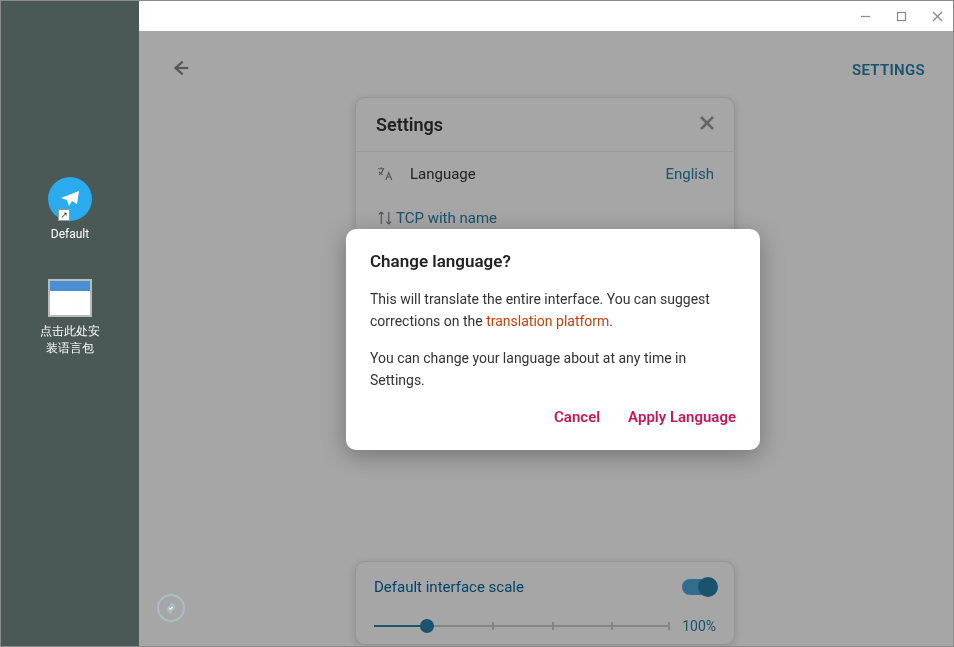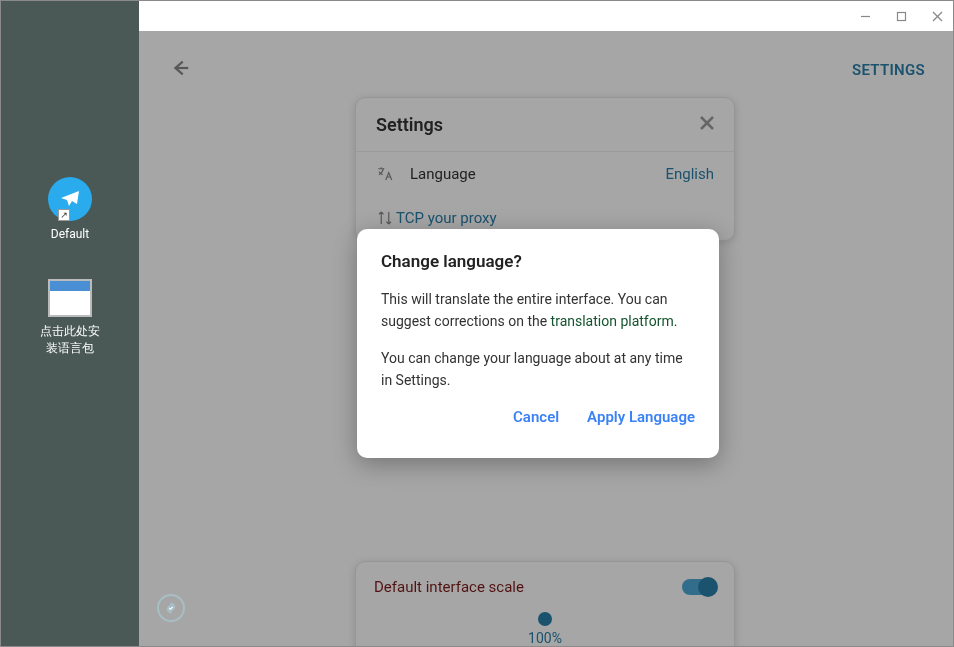--- a/index.html
+++ b/index.html
@@ -28,37 +28,37 @@
     .settings-title { font-size: 18px; font-weight: 600; color: #333; }
     .close-x { color: #9c9c9c; }
     .close-x svg { width: 14px; height: 14px; stroke: #9c9c9c; stroke-width: 2.5; }
     .row { display: flex; align-items: flex-end; padding: 13px 20px; }
     .row-icon { width: 20px; display: flex; align-items: center; }
     .row-icon svg { width: 18px; height: 18px; stroke: #888; fill: none; stroke-width: 1.6; }
     .row-label { flex: 1; color: #333; font-size: 15px; margin-left: 14px; }
     .row-value { color: #2a7fa8; font-size: 15px; }
     .scale-section { position: absolute; top: 530px; left: 216px; width: 380px; background: #fff; border-radius: 10px; box-shadow: 0 2px 8px rgba(0,0,0,0.15); border: 1px solid #e6e6e6; padding: 16px 18px 10px; }
     .scale-header { display: flex; justify-content: space-between; align-items: center; }
-    .scale-label { font-size: 15px; color: #7f1d1d; }
+    .scale-label { font-size: 15px; color: #0369a1; }
     .toggle { width: 34px; height: 16px; background: #4ea8d8; border-radius: 20px; position: relative; }
     .toggle-knob { position: absolute; right: -2px; top: -2px; width: 20px; height: 20px; background: #2a7fa8; border-radius: 50%; }
-    .slider-row { display: flex; align-items: center; margin-top: 22px; gap: 12px; flex-direction: column; }
+    .slider-row { display: flex; align-items: center; margin-top: 22px; gap: 12px; }
     .slider-track { flex: 1; height: 2px; background: #ccc; position: relative; }
     .slider-fill { position: absolute; left: 0; top: 0; height: 2px; width: 18%; background: #2a7fa8; }
     .slider-tick { position: absolute; width: 2px; height: 8px; top: -3px; background: #ccc; }
     .slider-handle { position: absolute; left: 18%; top: -6px; width: 14px; height: 14px; background: #2a7fa8; border-radius: 50%; margin-left: -7px; }
     .slider-pct { color: #2a7fa8; font-size: 14px; }
-    .dialog { position: absolute; top: 198px; left: 218px; width: 362px; background: #fff; border-radius: 10px; padding: 22px 24px 32px; box-shadow: 0 6px 24px rgba(0,0,0,0.3); }
+    .dialog { position: absolute; top: 198px; left: 207px; width: 414px; background: #fff; border-radius: 10px; padding: 22px 24px 24px; box-shadow: 0 6px 24px rgba(0,0,0,0.3); }
     .dialog-title { font-size: 17px; font-weight: 600; color: #222; margin-bottom: 18px; }
     .dialog-body { font-size: 14px; color: #333; line-height: 1.55; }
     .dialog-body p { margin-bottom: 16px; }
-    .dialog-body a { color: #14532d; text-decoration: none; }
+    .dialog-body a { color: #c2410c; text-decoration: none; }
     .dialog-body strong { font-weight: 700; }
     .dialog-actions { display: flex; justify-content: flex-end; gap: 28px; margin-top: 6px; }
-    .dialog-btn { color: #3b82f6; font-weight: 600; font-size: 15px; }
+    .dialog-btn { color: #be185d; font-weight: 600; font-size: 15px; }
     .badge-circle { position: absolute; bottom: 26px; left: 18px; width: 28px; height: 28px; border-radius: 50%; border: 2px solid #a8bec6; display: flex; align-items: center; justify-content: center; }
     .badge-circle svg { width: 14px; height: 14px; fill: #a8bec6; }
   </style>
 </head>
 <body>
 
 <div class="desktop-bg">
   <div class="desktop-icon telegram">
     <div class="tg-circle">
       <svg viewBox="0 0 24 24">
@@ -124,21 +124,21 @@
         </div>
         <div class="row-label">Language</div>
         <div class="row-value">English</div>
       </div>
       <div class="row">
         <div class="row-icon">
           <svg viewBox="0 0 24 24">
               <path d="M7 4v16M7 4l-3 3M7 4l3 3M17 20V4M17 20l-3-3M17 20l3-3"></path>
             </svg>
         </div>
-        <div class="row-value">TCP your proxy</div>
+        <div class="row-value">TCP with name</div>
       </div>
     </div>
 
     <div class="scale-section">
       <div class="scale-header">
         <div class="scale-label">Default interface scale</div>
         <div class="toggle">
           <div class="toggle-knob"></div>
         </div>
       </div>

